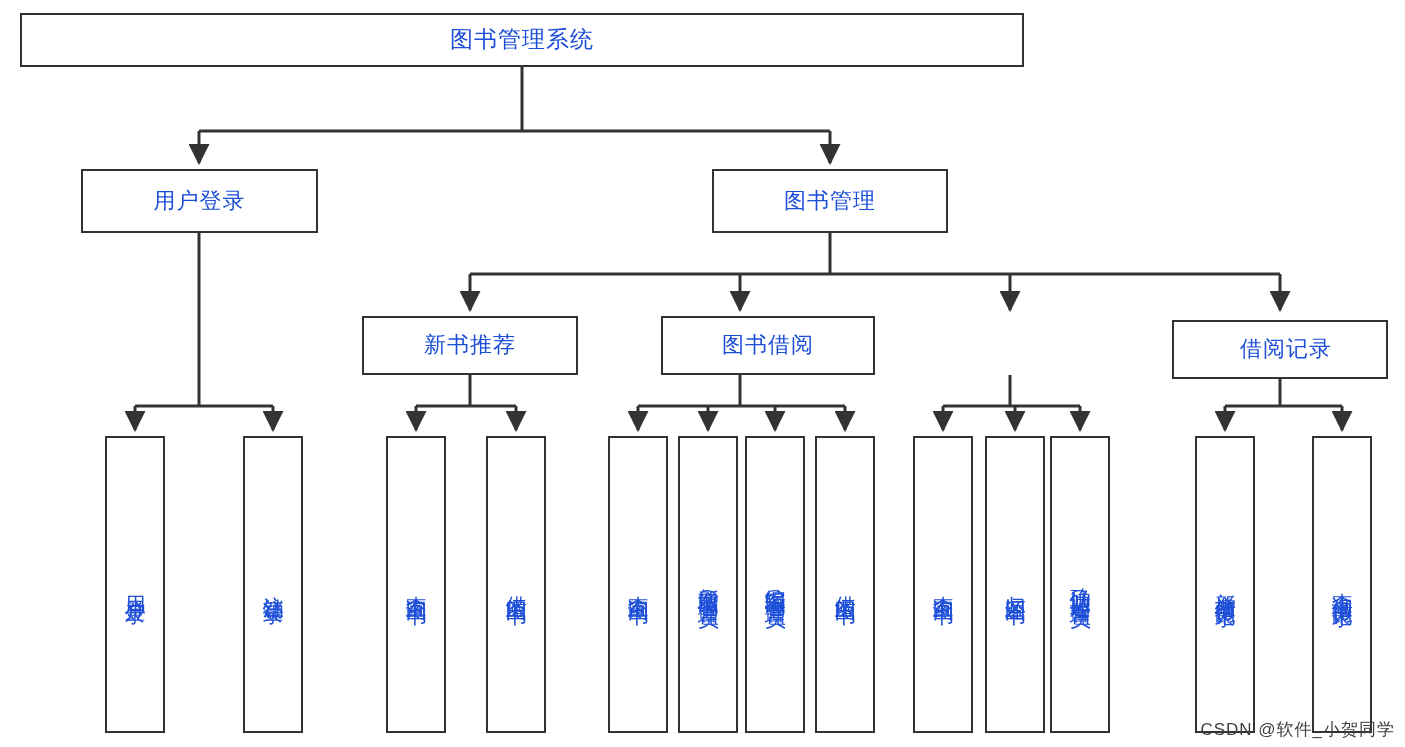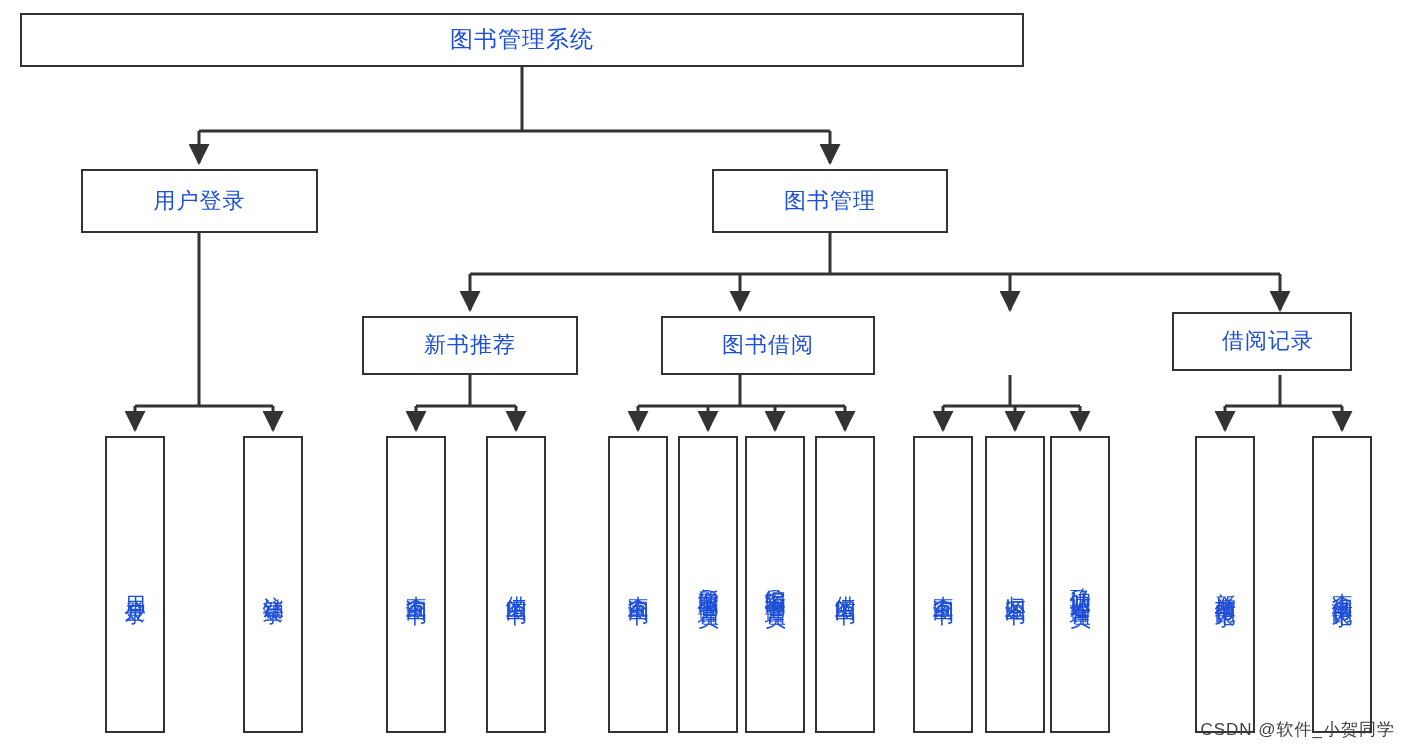--- a/index.html
+++ b/index.html
@@ -138,21 +138,21 @@
   <div class="node horizontal" style="left:712px; top:169px; width:236px; height:64px;">
     <span class="node-label">图书管理</span>
   </div>
 
   <div class="node horizontal" style="left:362px; top:316px; width:216px; height:59px;">
     <span class="node-label">新书推荐</span>
   </div>
   <div class="node horizontal" style="left:633px; top:316px; width:214px; height:59px;margin-left:28px;">
     <span class="node-label">图书借阅</span>
   </div>
-  <div class="node horizontal" style="left:1172px; top:312px; width:180px; height:59px;padding-left:12px;">
+  <div class="node horizontal" style="left:1172px; top:320px; width:216px; height:59px;padding-left:12px;">
     <span class="node-label">借阅记录</span>
   </div>
 
   <div class="node vertical" style="left:105px; top:436px; width:60px; height:297px;">
     <span class="node-label">用户登录</span>
   </div>
   <div class="node vertical" style="left:243px; top:436px; width:60px; height:297px;">
     <span class="node-label">注销登录</span>
   </div>
 

